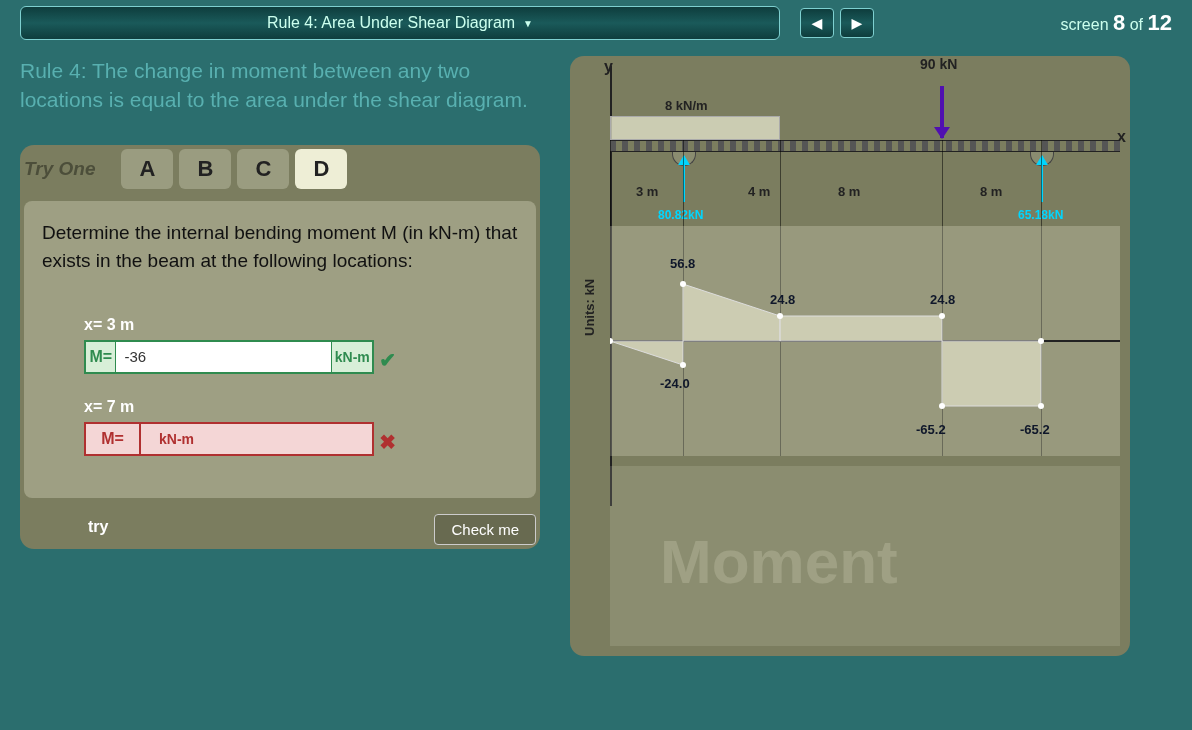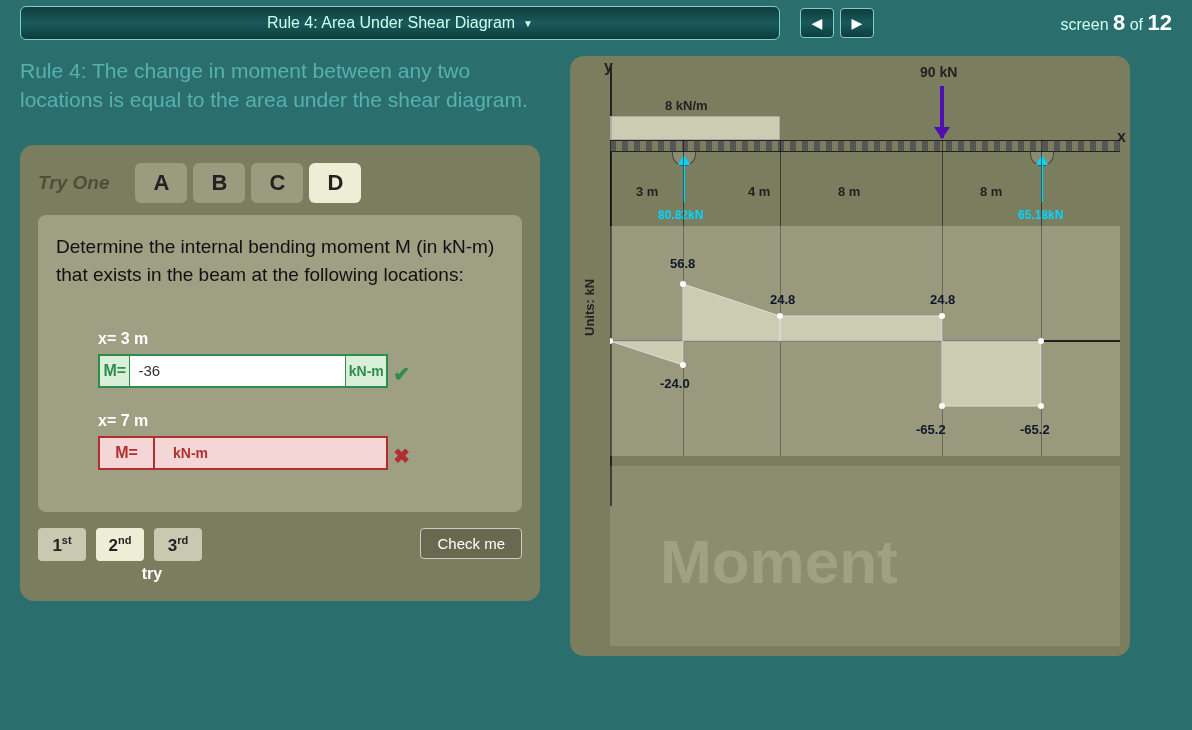--- a/index.html
+++ b/index.html
@@ -62,21 +62,21 @@
   .left { flex: 0 0 520px; }
   .rule-text {
     color: #58b0b0;
     font-size: 21px;
     line-height: 1.4;
     margin-bottom: 30px;
   }
   .panel {
     background: #7b7d5f;
     border-radius: 14px;
-    padding: 18px;
+    padding: 4px;
   }
   .panel-head {
     display:flex; align-items:center; gap:6px; margin-bottom:12px;
   }
   .tryone {
     font-style: italic; font-weight: bold; color:#4c4e3a; font-size:19px;
     margin-right: 20px;
   }
   .letterbtn {
     width:52px; height:40px; border-radius:6px;
@@ -244,43 +244,38 @@
           <div class="inputrow wrong">
             <div class="mlab">M=</div>
             <div class="unit">kN-m</div>
             <span class="mark no">✖</span>
           </div>
         </div>
       </div>
 
       <div class="panel-foot">
         <div>
-          <div style="display:flex; gap:10px;">
-            <div class="trybtn"><span>1</span><sup>st</sup></div>
-            <div class="trybtn active"><span>2</span><sup>nd</sup></div>
-            <div class="trybtn"><span>3</span><sup>rd</sup></div>
-          </div>
           <div class="trylabel-under" style="margin-left:64px">try</div>
         </div>
         <div class="checkme">Check me</div>
       </div>
     </div>
   </div>
 
   <div class="right">
     <div class="canvas">
       <div class="ylabel">y</div>
       <div class="xlabel-ax">x</div>
       <div class="axis-y"></div>
 
       <div class="distload"></div>
       <div class="distlabel">8 kN/m</div>
 
       <div class="pointLoad" style="left:370px; top:30px; height:52px;"></div>
-      <div class="pointLabel" style="left:350px; top:8px;">90 kN</div>
+      <div class="pointLabel" style="left:350px; top:0;">90 kN</div>
 
       <div class="beam-strip"></div>
 
       <div class="pin" style="left:102px; top:96px;"></div>
       <div class="pin" style="left:460px; top:96px;"></div>
 
       <div class="reactArrow" style="left:113px; top:100px; height:46px;"></div>
       <div class="reactLabel" style="left:88px; top:152px;">80.82kN</div>
       <div class="reactArrow" style="left:471px; top:100px; height:46px;"></div>
       <div class="reactLabel" style="left:448px; top:152px;">65.18kN</div>

